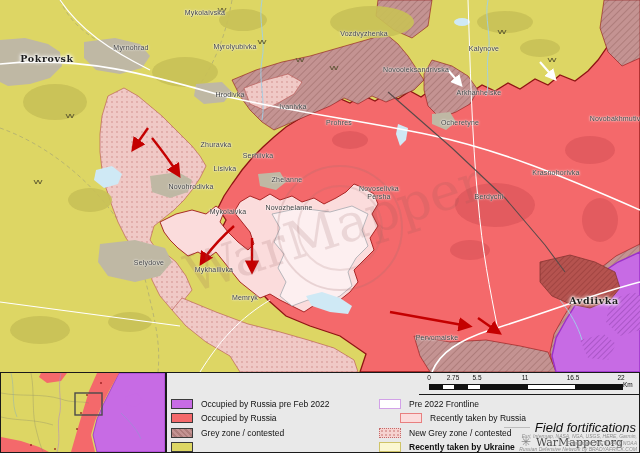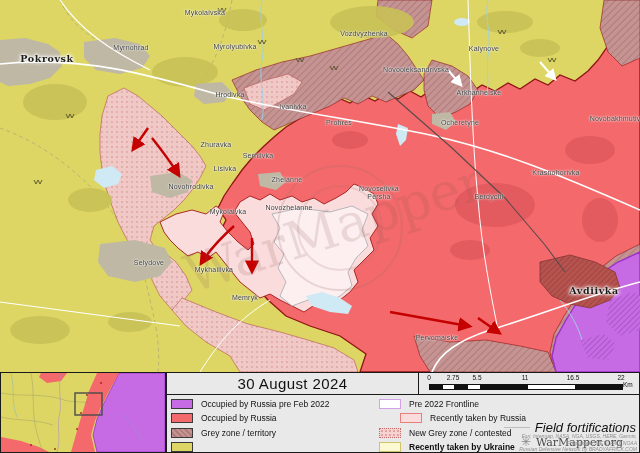--- a/index.html
+++ b/index.html
@@ -187,21 +187,21 @@
       </g>
 
       <g>
         <circle cx="340" cy="228" r="62" fill="none" stroke="rgba(160,110,110,0.22)" stroke-width="2"></circle>
         <circle cx="340" cy="228" r="42" fill="none" stroke="rgba(160,110,110,0.18)" stroke-width="2"></circle>
         <text x="340" y="245" text-anchor="middle" transform="rotate(-18 340 245)" font-family="DejaVu Serif, serif" font-size="52" fill="rgba(140,90,90,0.16)">WarMapper</text>
       </g>
     </svg>
     <div id="map-labels">
         <span class="maplabel city" style="left: 31px; top: 58px;">Pokrovsk</span>
-        <span class="maplabel city" style="left: 578px; top: 290px;">Avdiivka</span>
+        <span class="maplabel city" style="left: 578px; top: 300px;">Avdiivka</span>
         <span class="maplabel" style="left: 189px; top: 13px;">Mykolaivska</span>
         <span class="maplabel" style="left: 115px; top: 48px;">Myrnohrad</span>
         <span class="maplabel" style="left: 219px; top: 47px;">Myrolyubivka</span>
         <span class="maplabel" style="left: 348px; top: 34px;">Vozdvyzhenka</span>
         <span class="maplabel" style="left: 468px; top: 49px;">Kalynove</span>
         <span class="maplabel" style="left: 400px; top: 70px;">Novooleksandrivska</span>
         <span class="maplabel" style="left: 214px; top: 95px;">Hrodivka</span>
         <span class="maplabel" style="left: 277px; top: 107px;">Ivanivka</span>
         <span class="maplabel" style="left: 463px; top: 93px;">Arkhanhelske</span>
         <span class="maplabel" style="left: 603px; top: 119px;">Novobakhmutivka</span>
@@ -251,23 +251,20 @@
           <circle cx="76" cy="56" r="1"></circle>
         <circle cx="100" cy="10" r="1"></circle>
           <circle cx="30" cy="72" r="1"></circle>
           <circle cx="54" cy="76" r="1"></circle>
       </g>
       <rect x="74" y="20" width="27" height="22" fill="none" stroke="#4a4a4a" stroke-width="1.4"></rect>
     </svg>
   </div>
 
   <div id="legend-panel">
-    <div id="title-box">
-      <span id="map-title">30 August 2024</span>
-    </div>
 
     <div id="scalebar-box">
       <div id="sb-ticks">
           <span style="left: 10px;">0</span>
           <span style="left: 34px;">2.75</span>
           <span style="left: 58px;">5.5</span>
           <span style="left: 106px;">11</span>
           <span style="left: 154px;">16.5</span>
           <span style="left: 202px;">22</span>
         </div>
@@ -288,21 +285,21 @@
           <div class="legrow" style="left: 4px; top: 2px;">
             <span class="sw" style="background: rgb(199, 107, 228);"></span>
             <span class="legtext">Occupied by Russia pre Feb 2022</span>
           </div>
           <div class="legrow" style="left: 4px; top: 16.5px;">
             <span class="sw" style="background: rgb(244, 105, 107);"></span>
             <span class="legtext">Occupied by Russia</span>
           </div>
           <div class="legrow" style="left: 4px; top: 31px;">
             <span class="sw sw-hatch"></span>
-            <span class="legtext">Grey zone / territory</span>
+            <span class="legtext">Grey zone / contested</span>
           </div>
           <div class="legrow" style="left: 4px; top: 45.5px;">
             <span class="sw" style="background: rgb(221, 214, 100);"></span>
           </div>
         </div>
       <div>
           <div class="legrow" style="left: 212px; top: 2px;">
             <span class="sw sw-outline" style="background: rgb(255, 255, 255);"></span>
             <span class="legtext">Pre 2022 Frontline</span>
           </div>

